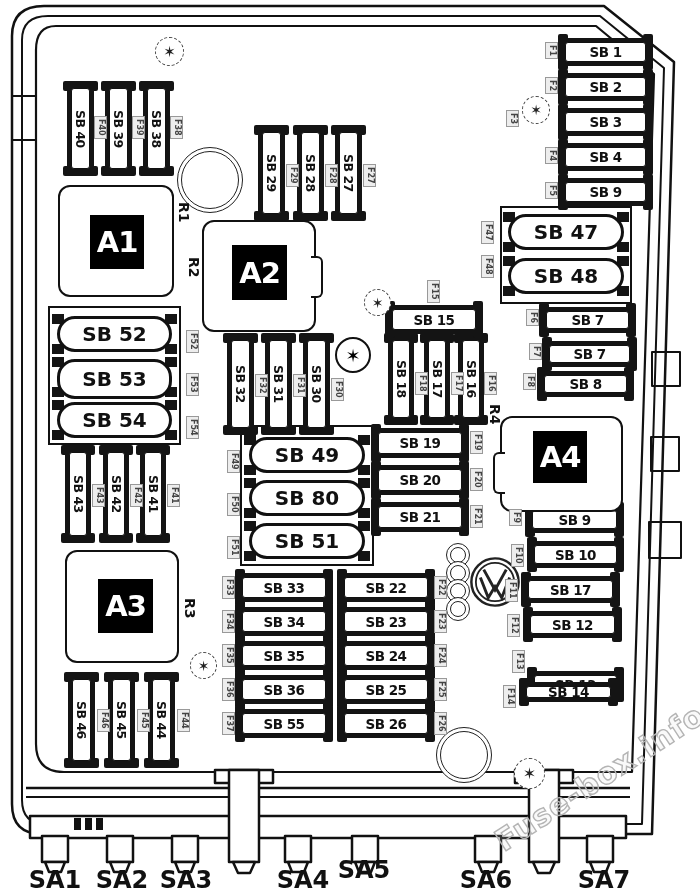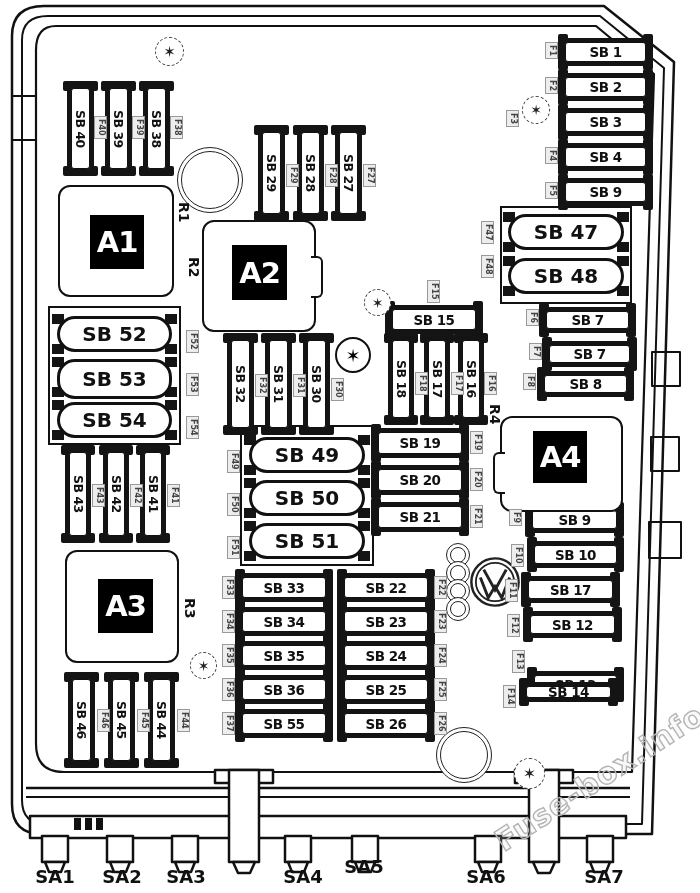--- a/index.html
+++ b/index.html
@@ -37,21 +37,21 @@
   .rlabel{writing-mode:vertical-rl;font-weight:bold;font-size:14px;z-index:3;}
   
   .screw{border:1.6px dashed #444;border-radius:50%;display:flex;align-items:center;justify-content:center;
          color:#222;background:#fff;z-index:2;}
   .screw.solid{border:2.5px solid #111;color:#000;}
   .ocircle{border:1.6px solid #222;border-radius:50%;background:#fff;z-index:1;}
   .ring{border:1.6px solid #222;border-radius:50%;background:#fff;z-index:2;}
   .ring2{position:absolute;inset:3px;border:1.6px solid #222;border-radius:50%;}
   .vwsvg{position:absolute;inset:0;}
   
-  .sa{font-weight:bold;font-size:18px;text-align:center;z-index:6;}
+  .sa{font-weight:bold;font-size:24px;text-align:center;z-index:6;}
   
   .watermark{left:498px;top:826px;width:300px;font-weight:bold;font-size:30px;letter-spacing:1px;
              color:rgba(220,220,220,0.18);-webkit-text-stroke:1.4px #b4b4b4;
              transform:rotate(-33deg);transform-origin:0 50%;z-index:50;pointer-events:none;}
 </style>
 </head>
 <body>
 
 <div id="stage">
 
@@ -515,21 +515,21 @@
     <div class="abs ptab" style="left: 358px; top: 465px; width: 12px; height: 10px;"></div>
     <div class="abs pill" style="left: 249px; top: 437px; width: 116px; height: 36px;">
       <span>SB 49</span>
     </div>
     <div class="abs flabel" style="left: 227px; top: 450px;">F49</div>
     <div class="abs ptab" style="left: 244px; top: 478px; width: 12px; height: 10px;"></div>
     <div class="abs ptab" style="left: 358px; top: 478px; width: 12px; height: 10px;"></div>
     <div class="abs ptab" style="left: 244px; top: 508px; width: 12px; height: 10px;"></div>
     <div class="abs ptab" style="left: 358px; top: 508px; width: 12px; height: 10px;"></div>
     <div class="abs pill" style="left: 249px; top: 480px; width: 116px; height: 36px;">
-      <span>SB 50</span>
+      <span>SB 80</span>
     </div>
     <div class="abs flabel" style="left: 227px; top: 493px;">F50</div>
     <div class="abs ptab" style="left: 244px; top: 521px; width: 12px; height: 10px;"></div>
     <div class="abs ptab" style="left: 358px; top: 521px; width: 12px; height: 10px;"></div>
     <div class="abs ptab" style="left: 244px; top: 551px; width: 12px; height: 10px;"></div>
     <div class="abs ptab" style="left: 358px; top: 551px; width: 12px; height: 10px;"></div>
     <div class="abs pill" style="left: 249px; top: 523px; width: 116px; height: 36px;">
       <span>SB 51</span>
     </div>
     <div class="abs flabel" style="left: 227px; top: 536px;">F51</div>

